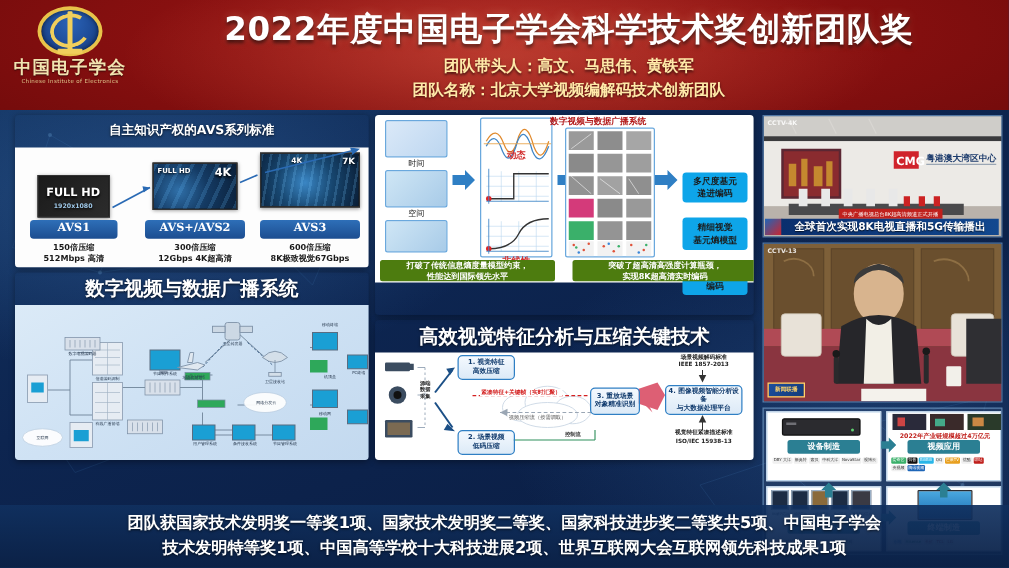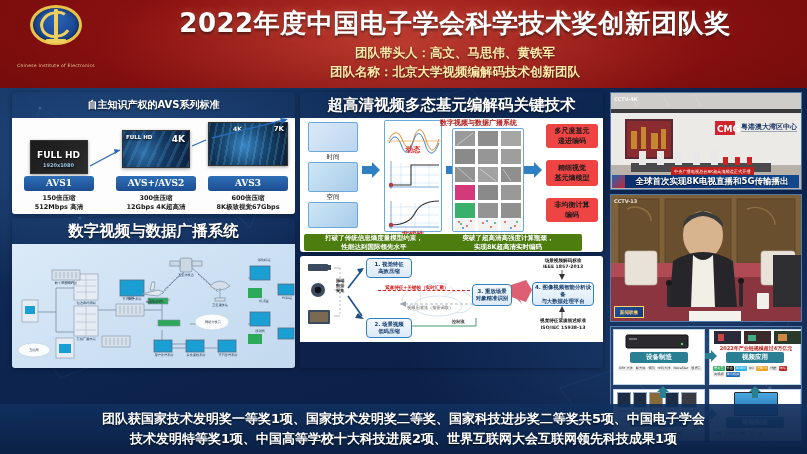--- a/index.html
+++ b/index.html
@@ -112,23 +112,23 @@
     font-weight:bold; line-height:9px;
   }
 
   
   #p2 { left:300px; top:4px; width:303px; height:160px; }
   #p2 .panel-title { background:transparent; border:none; height:26px; line-height:26px; font-size:15.5px; }
   #p2 .panel-body { height:134px; background:#fff; }
   .mini-box { position:absolute; border:1.2px solid #6aa8dd; border-radius:2px; background:#eaf4fd; overflow:hidden; }
   .mini-lbl { position:absolute; font-size:6.5px; color:#222; text-align:center; }
   .pinkbox {
-    position:absolute; background:#ef4444; border-radius:3px;
+    position:absolute; background:#0ea5e9; border-radius:3px;
     font-size:7px; font-weight:bold; color:#1b1b1b; text-align:center;
-    display:flex; align-items:center; justify-content:center; line-height:10px;
+    display:flex; align-items:center; justify-content:center; line-height:10px;margin-top:40px;
   }
   .cyan-cap {
     position:absolute; background:#4d7c0f; color:#fff; font-size:6.5px;
     font-weight:bold; text-align:center; line-height:9px; border-radius:2px;
     display:flex; align-items:center; justify-content:center; padding:1px 2px;
   }
   .ftitle { position:absolute; font-size:7px; font-weight:bold; color:#b31a1a; }
 
   
   #p3 { left:12px; top:130px; width:283px; height:150px; }
@@ -207,20 +207,21 @@
 <body>
 
 <div class="header">
   <div class="hdr-glow"></div>
 
   <div class="logo">
     <div class="logo-ring"></div>
     <div class="logo-c"></div>
     <div class="logo-bar"></div>
     <div class="logo-foot"></div>
+    <div class="logo-cn">中国电子学会</div>
     <div class="logo-en">Chinese Institute of Electronics</div>
   </div>
 
   <div class="hdr-title">2022年度中国电子学会科学技术奖创新团队奖</div>
   <div class="hdr-sub1">团队带头人：高文、马思伟、黄铁军</div>
   <div class="hdr-sub2">团队名称：北京大学视频编解码技术创新团队</div>
 </div>
 
 <div class="stage">
 
@@ -292,21 +293,20 @@
       <div class="avs-cap" style="left:12px;top:76px;width:70px;">150倍压缩</div>
       <div class="avs-cap" style="left:6px;top:85px;width:82px;">512Mbps 高清</div>
       <div class="avs-cap" style="left:104px;top:76px;width:80px;">300倍压缩</div>
       <div class="avs-cap" style="left:100px;top:85px;width:88px;">12Gbps 4K超高清</div>
       <div class="avs-cap" style="left:196px;top:76px;width:80px;">600倍压缩</div>
       <div class="avs-cap" style="left:190px;top:85px;width:92px;">8K极致视觉67Gbps</div>
     </div>
   </div>
 
   <div class="panel" id="p2">
-    <div class="panel-title">超高清视频多态基元编解码关键技术</div>
     <div class="panel-body">
 
       <div class="mini-box" style="left:8px;top:4px;width:50px;height:30px;background:linear-gradient(135deg,#dbe9f8,#bcd6f0);"></div>
       <div class="mini-lbl" style="left:8px;top:35px;width:50px;">时间</div>
       <div class="mini-box" style="left:8px;top:44px;width:50px;height:30px;background:linear-gradient(135deg,#cfe6f5,#a8cbe8);"></div>
       <div class="mini-lbl" style="left:8px;top:75px;width:50px;">空间</div>
       <div class="mini-box" style="left:8px;top:84px;width:50px;height:26px;background:linear-gradient(135deg,#cfe6f5,#a8cbe8);"></div>
 
       <svg width="303" height="134" style="position:absolute;left:0;top:0;">
         <polygon points="62,48 72,48 72,44 80,52 72,60 72,56 62,56" fill="#2f7fc4"></polygon>
@@ -407,21 +407,21 @@
       </div>
       <div class="pinkbox" style="left:246px;top:80px;width:52px;height:24px;">
         <span style="white-space:pre-line;">非均衡计算
 编码</span>
       </div>
 
       <div class="cyan-cap" style="left:4px;top:116px;width:140px;height:17px;">
         <span style="white-space:pre-line;">打破了传统信息熵度量模型约束，
 性能达到国际领先水平</span>
       </div>
-      <div class="cyan-cap" style="left:134px;top:116px;width:148px;height:17px;">
+      <div class="cyan-cap" style="left:158px;top:116px;width:148px;height:17px;">
         <span style="white-space:pre-line;">突破了超高清高强度计算瓶颈，
 实现8K超高清实时编码</span>
       </div>
     </div>
   </div>
 
   <div class="panel" id="p3">
     <div class="panel-title">数字视频与数据广播系统</div>
     <div class="panel-body">
       <svg width="283" height="124" style="position:absolute;left:0;top:0;">
@@ -555,20 +555,21 @@
       <div class="net-lbl" style="left:184px;top:76px;width:34px;">网络分发云</div>
       <div class="net-lbl" style="left:136px;top:109px;width:32px;">用户管理系统</div>
       <div class="net-lbl" style="left:168px;top:109px;width:32px;">条件接收系统</div>
       <div class="net-lbl" style="left:200px;top:109px;width:32px;">节目管理系统</div>
       <div class="net-lbl" style="left:8px;top:104px;width:28px;">互联网</div>
       <div class="net-lbl" style="left:228px;top:85px;width:40px;">移动网</div>
     </div>
   </div>
 
   <div class="panel" id="p4">
+    <div class="panel-title">高效视觉特征分析与压缩关键技术</div>
     <div class="panel-body">
 
       <svg width="303" height="86" style="position:absolute;left:0;top:0;">
 
         <g fill="#3b4c60">
           <rect x="8" y="8" width="20" height="7" rx="1"></rect>
           <rect x="26" y="9" width="5" height="5"></rect>
           <circle cx="18" cy="34" r="7"></circle>
           <circle cx="18" cy="34" r="3.2" fill="#111"></circle>
           <rect x="8" y="54" width="22" height="14" rx="1"></rect>

